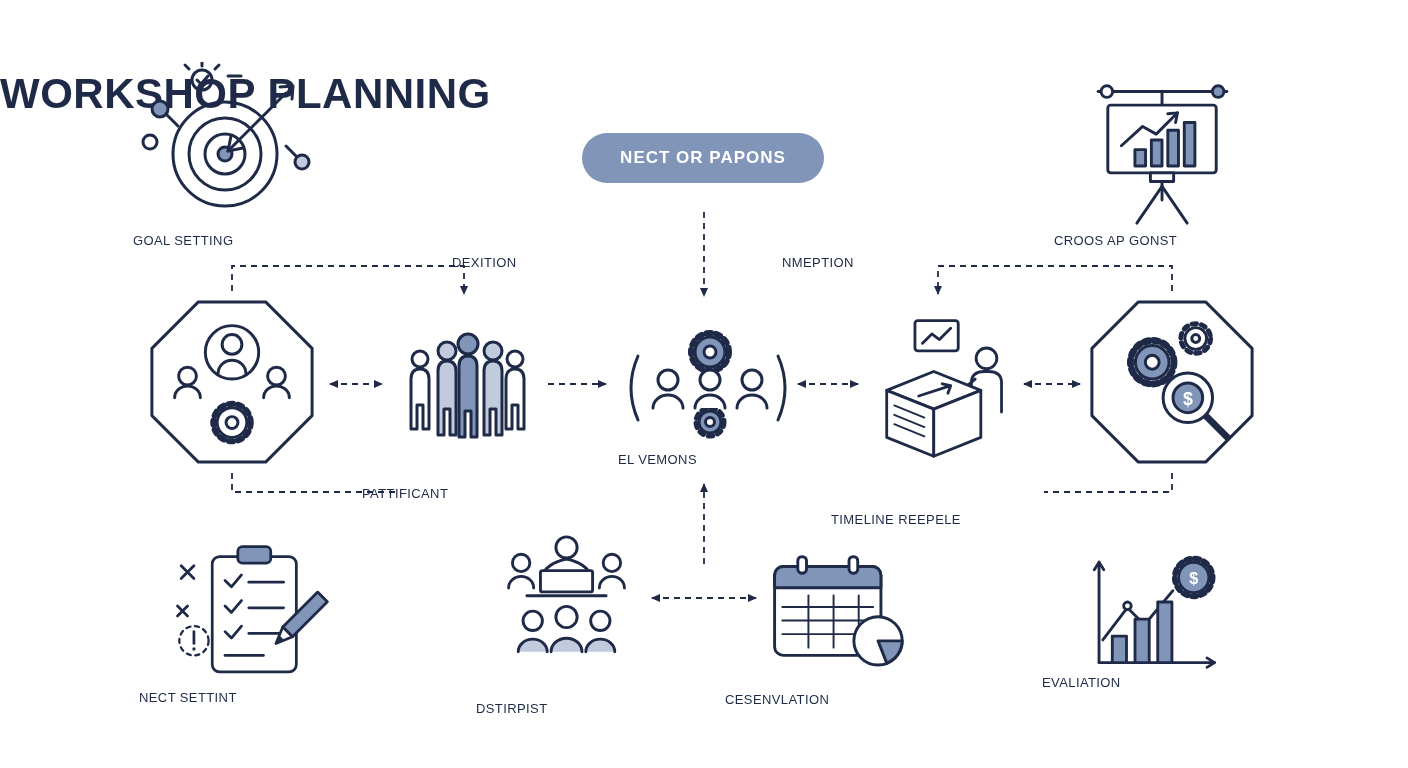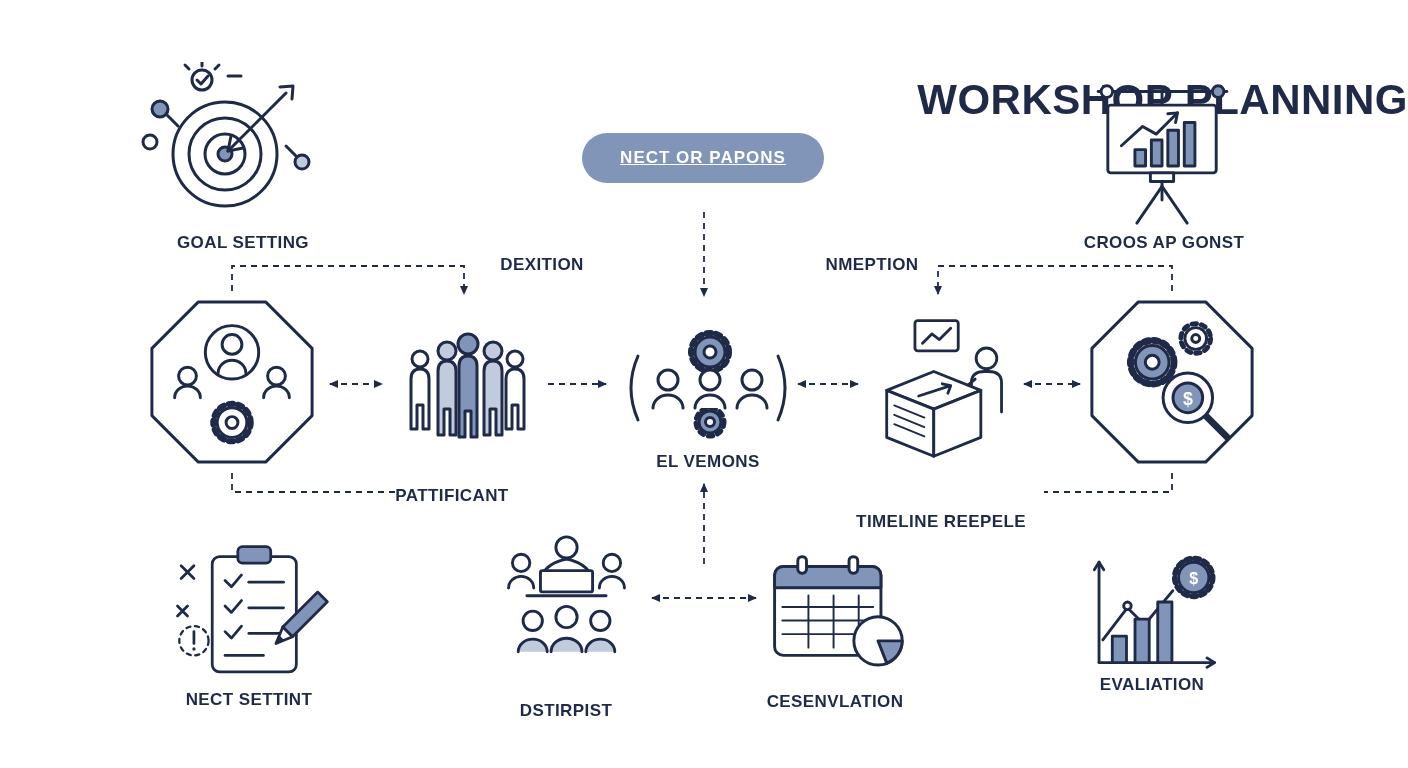--- a/index.html
+++ b/index.html
@@ -7,30 +7,30 @@
     --acc:#8095b8;
     --accl:#c2cbdd;
     --bg:#ffffff;
   }
   html,body{margin:0;padding:0;background:var(--bg);}
   .canvas{
     position:relative;width:1408px;height:768px;background:var(--bg);
     overflow:hidden;font-family:"Liberation Sans",sans-serif;color:var(--ink);
   }
   .title{
-    position:absolute;left:0;top:76px;width:100%;text-align:right;
+    position:absolute;left:0;top:70px;width:100%;text-align:left;
     font-size:42px;font-weight:800;letter-spacing:.5px;color:var(--ink);
   }
   .badge{
     position:absolute;left:582px;top:133px;width:242px;height:50px;
     background:var(--acc);border-radius:26px;display:flex;align-items:center;justify-content:center;
-    color:#fff;font-weight:700;font-size:17px;letter-spacing:1px;text-decoration:underline;
+    color:#fff;font-weight:700;font-size:17px;letter-spacing:1px;
   }
   .lbl{
-    position:absolute;text-align:center;font-weight:700;font-size:17px;
+    position:absolute;text-align:left;font-weight:400;font-size:13px;
     letter-spacing:.4px;color:var(--ink);white-space:nowrap;
   }
   .icon-box{position:absolute;z-index:2;}
   .icon-box svg{display:block;width:100%;height:100%;}
   .connectors{position:absolute;left:0;top:0;z-index:1;pointer-events:none;}
   .dash{stroke:var(--ink);stroke-width:1.8;fill:none;stroke-dasharray:6 5;}
   
   .ic{stroke:var(--ink);stroke-width:3;fill:none;stroke-linecap:round;stroke-linejoin:round;}
   .fa{fill:var(--acc);}
   .fl{fill:var(--accl);}

